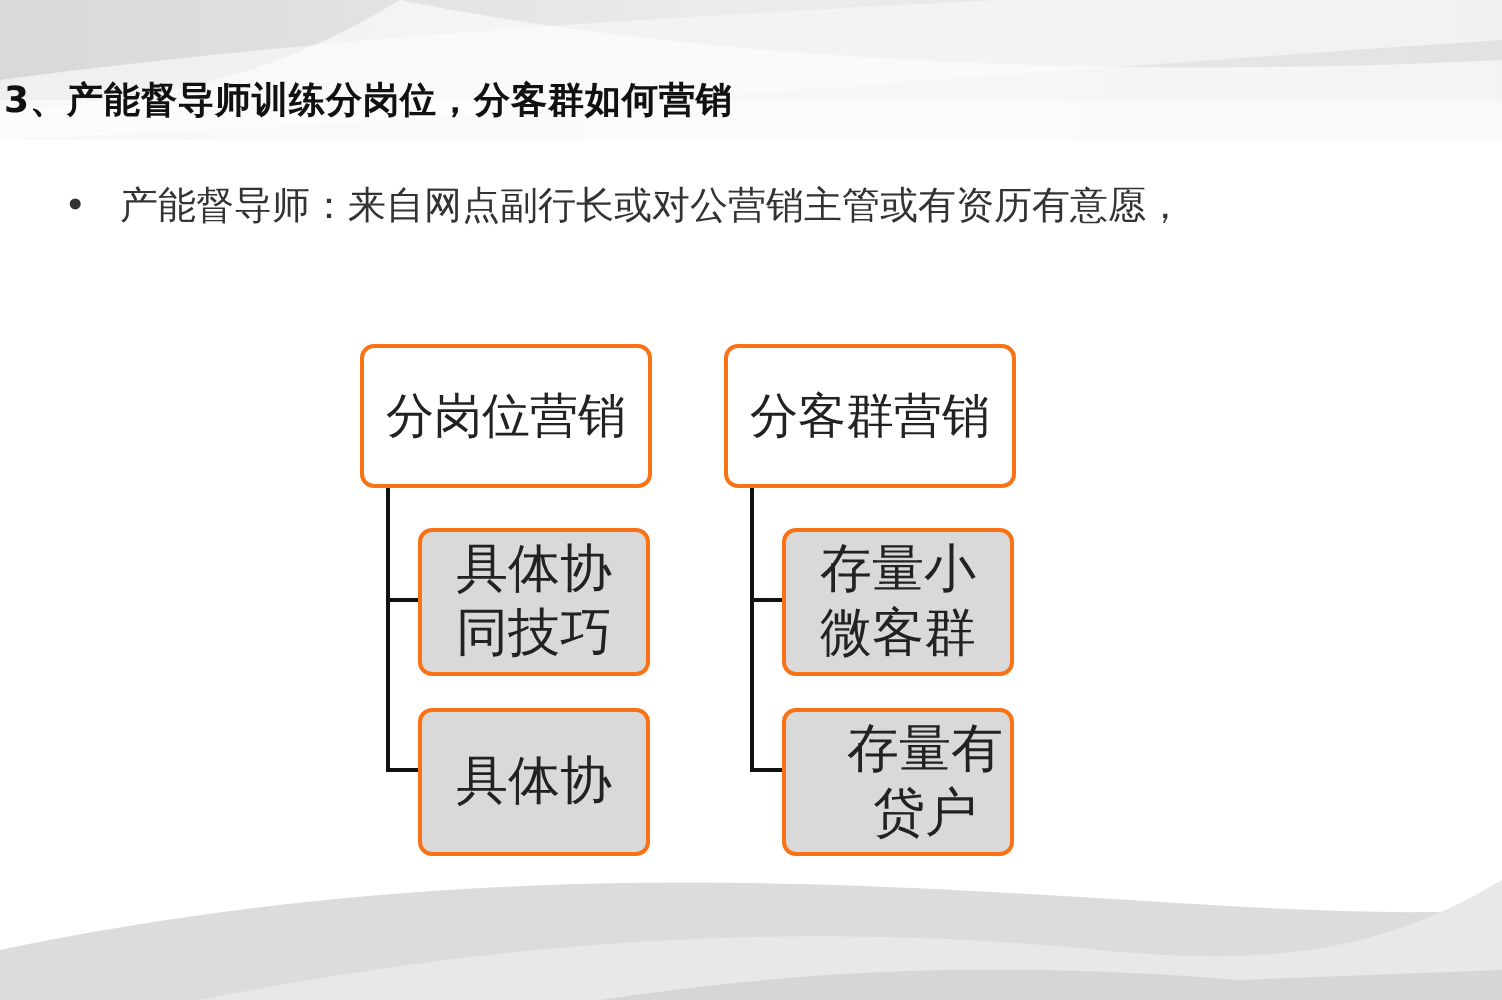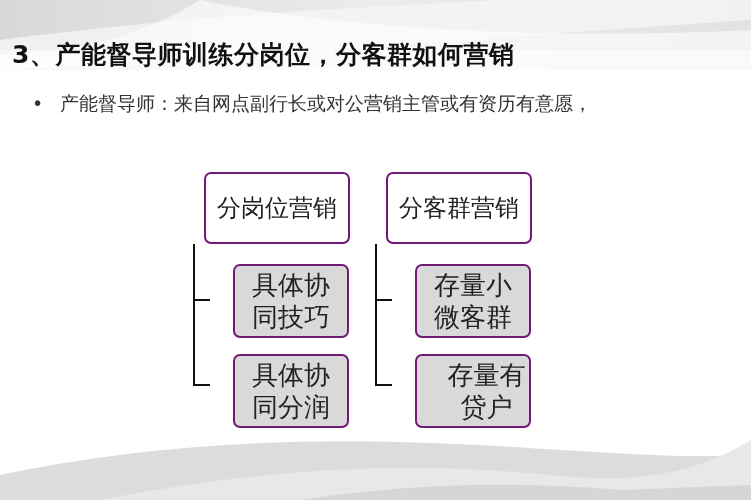--- a/index.html
+++ b/index.html
@@ -1,23 +1,23 @@
 <!DOCTYPE html>
 <html><head>
 <meta charset="utf-8">
 <style>
   html,body{margin:0;padding:0;}
   body{width:751px;height:500px;position:relative;overflow:hidden;background:#ffffff;font-family:"DejaVu Sans","Liberation Sans",sans-serif;}
   .wave-top{position:absolute;left:0;top:0;width:751px;height:70px;}
   .wave-bottom{position:absolute;left:0;top:430px;width:751px;height:70px;}
-  .title{position:absolute;left:12px;top:38px;font-size:25px;font-weight:bold;color:#111;white-space:nowrap;letter-spacing:0.5px;}
+  .title{position:absolute;left:2px;top:38px;font-size:18px;font-weight:bold;color:#111;white-space:nowrap;letter-spacing:0.5px;}
   .bullet{position:absolute;left:32px;top:90px;font-size:19px;color:#333;line-height:27px;width:700px;}
   .bullet .dot{position:absolute;left:0;top:0;}
   .bullet .text{position:absolute;left:28px;top:0;width:670px;}
-  .box{position:absolute;border:2px solid #701a75;border-radius:7px;box-sizing:border-box;display:flex;align-items:center;justify-content:center;text-align:center;color:#222;margin-left:24px;}
+  .box{position:absolute;border:2px solid #f97316;border-radius:7px;box-sizing:border-box;display:flex;align-items:center;justify-content:center;text-align:center;color:#222;}
   .top-box{background:#fff;font-size:24px;height:72px;}
   .child-box{background:#d9d9d9;font-size:26px;line-height:32px;width:116px;height:74px;}
   .line{position:absolute;background:#111;}
   .page-num{position:absolute;left:0;width:751px;top:482px;text-align:center;font-size:12px;color:#333;font-family:Liberation Mono, monospace;margin-top:44px;}
 </style>
 </head>
 <body>
 
 <svg class="wave-top" viewBox="0 0 751 70" preserveAspectRatio="none">
   <defs>
@@ -56,21 +56,20 @@
 <div class="line" style="left:193px;top:384px;width:17px;height:2px;"></div>
 <div class="box child-box" style="left:209px;top:264px;">
   <div>
       <div>具体协</div>
       <div>同技巧</div>
     </div>
 </div>
 <div class="box child-box" style="left:209px;top:354px;">
   <div>
       <div>具体协</div>
-      <div>同分润</div>
     </div>
 </div>
 
 <div class="box top-box" style="left:362px;top:172px;width:146px;">
   <span>分客群营销</span>
 </div>
 <div class="line" style="left:375px;top:244px;width:2px;height:142px;"></div>
 <div class="line" style="left:375px;top:299px;width:17px;height:2px;"></div>
 <div class="line" style="left:375px;top:384px;width:17px;height:2px;"></div>
 <div class="box child-box" style="left:391px;top:264px;">

